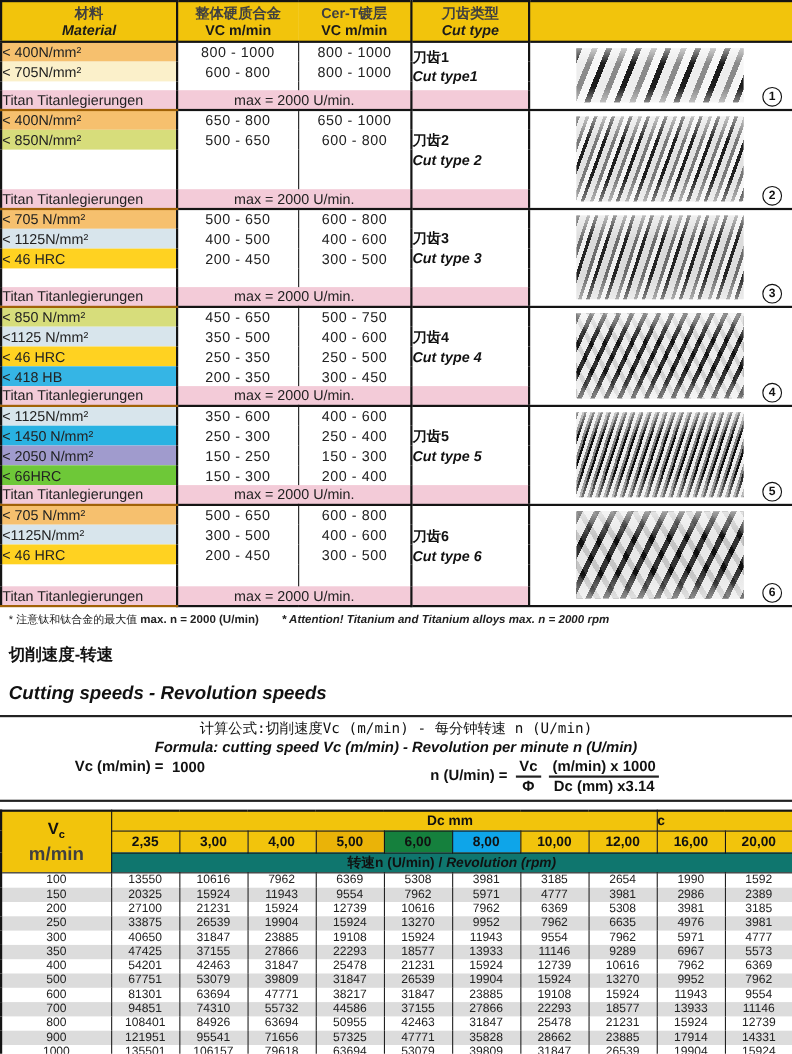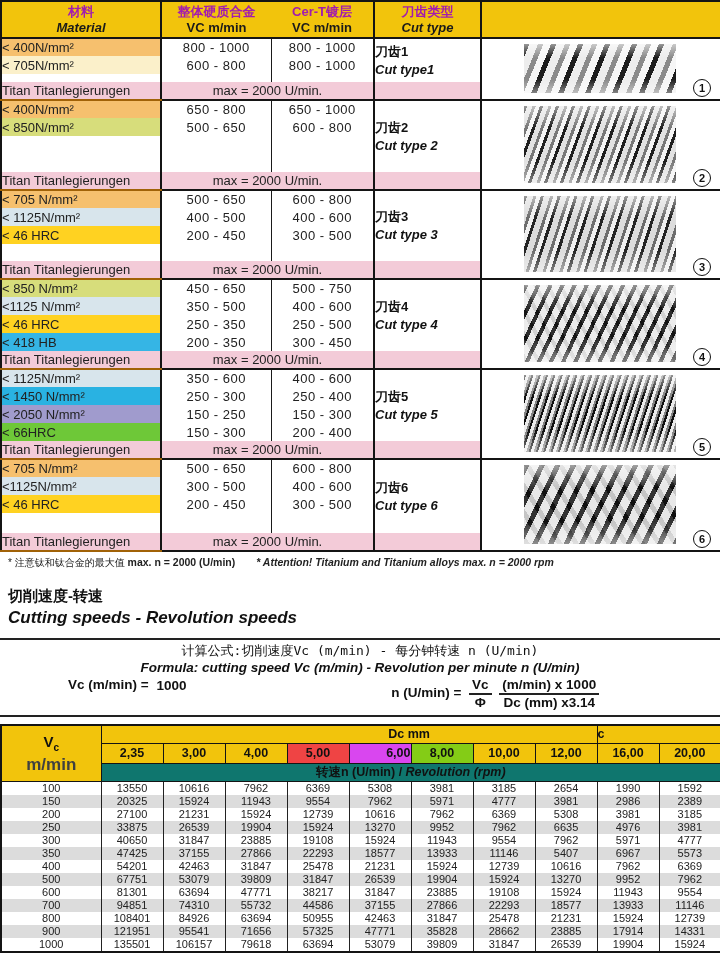--- a/index.html
+++ b/index.html
@@ -4,21 +4,21 @@
 <style>
   * { box-sizing: border-box; margin: 0; padding: 0; }
   body { background: #fff; font-family: "Liberation Sans", sans-serif; }
   .page { width: 720px; height: 958px; background: #fff; position: relative; overflow: hidden; }
 
   
   table.main { border-collapse: collapse; table-layout: fixed; width: 720px; border: 2px solid #141414; }
   table.main td, table.main th { padding: 0; vertical-align: middle; }
   .h18 { height: 18px; }
   th.mainth { height: 37px; font-weight: bold; text-align: center; border-bottom: 2px solid #141414; }
-  .th-zh { font-size: 13px; line-height: 17px; color: #a21caf; }
+  .th-zh { font-size: 13px; line-height: 17px; color: #404040; }
   .th-en { font-size: 13px; line-height: 16px; font-style: italic; color: #1a1a1a; }
   .th-en.noital { font-style: normal; }
   .alignL { text-align: left; padding-left: 8px; }
   .bR2 { border-right: 2px solid #141414; }
   .bR1 { border-right: 1px solid #1a1a1a; }
   td.mat { font-size: 13px; color: #222; text-align: left; padding-left: 8px; white-space: nowrap; }
   td.vc { font-size: 13px; color: #222; text-align: center; letter-spacing: 0.5px; }
   td.cutcell { vertical-align: top; text-align: left; padding-left: 10px; }
   .cut-zh { font-size: 13px; font-weight: bold; line-height: 18px; color: #111; }
   .cut-en { font-size: 13px; font-weight: bold; font-style: italic; line-height: 18px; color: #111; }
@@ -42,21 +42,21 @@
   .circ { position: absolute; right: 9px; bottom: 2px; width: 18px; height: 18px; border: 1.5px solid #111;
     border-radius: 50%; font-size: 11px; font-weight: bold; color: #111; display: flex; align-items: center; justify-content: center; background:#fff; }
 
   
   .footnote { padding: 4px 0 0 8px; font-size: 10.5px; color: #222; white-space: nowrap; }
   .fn-zh { font-size: 10px; }
   .fn-b { font-weight: bold; }
   .fn-en { font-weight: bold; font-style: italic; margin-left: 18px; }
   .sect { margin: 16px 0 0 8px; }
   .sect-zh { font-size: 15px; font-weight: bold; color: #111; line-height: 20px; }
-  .sect-en { font-size: 17px; font-weight: bold; font-style: italic; color: #111; line-height: 24px; }
+  .sect-en { font-size: 17px; font-weight: bold; font-style: italic; color: #111; line-height: 24px; margin-top: 12px; }
 
   
   .formula-box { margin-top: 8px; border-top: 2px solid #222; border-bottom: 2px solid #222; padding: 3px 0 5px 0; }
   .f-zh { text-align: center; font-size: 13px; color: #111; line-height: 16px; font-family: "DejaVu Sans Mono", monospace; }
   .f-en { text-align: center; font-size: 13.5px; font-weight: bold; font-style: italic; color: #111; line-height: 17px; }
   .f-row { display: flex; font-size: 13.5px; font-weight: bold; color: #111; margin-top: 1px; }
   .f-left { width: 46%; padding-left: 68px; white-space: nowrap; }
   .f-right { width: 54%; padding-left: 60px; white-space: nowrap; }
   .frac { display: inline-block; text-align: center; vertical-align: middle; margin-left: 4px; }
   .frac .num { display: block; border-bottom: 2px solid #222; padding: 0 3px; line-height: 16px; }
@@ -363,23 +363,23 @@
           <div><span>V</span><span class="vc-sub">c</span></div>
           <div class="vc-unit">m/min</div>
         </th>
         <th class="dc-head" colspan="8" style="background: rgb(242, 196, 12);">Dc mm</th>
         <th class="c-head" colspan="2" style="background: rgb(242, 196, 12);">c</th>
       </tr>
       <tr>
         <th class="dia" style="background: rgb(242, 196, 12);">2,35</th>
         <th class="dia" style="background: rgb(242, 196, 12);">3,00</th>
         <th class="dia" style="background: rgb(242, 196, 12);">4,00</th>
-        <th class="dia" style="background: #ef4444;">5,00</th>
-        <th class="dia" style="background: #d946ef; text-align: right;">6,00</th>
-        <th class="dia" style="background: #84cc16;">8,00</th>
+        <th class="dia" style="background: #eab308;">5,00</th>
+        <th class="dia" style="background: #15803d;">6,00</th>
+        <th class="dia" style="background: #0ea5e9;">8,00</th>
         <th class="dia" style="background: rgb(242, 196, 12);">10,00</th>
         <th class="dia" style="background: rgb(242, 196, 12);">12,00</th>
         <th class="dia" style="background: rgb(242, 196, 12);">16,00</th>
         <th class="dia" style="background: rgb(242, 196, 12);">20,00</th>
       </tr>
       <tr>
         <th class="rev" colspan="10" style="background: #0f766e;">
           <span>转速n (U/min) / </span><span class="rev-it">Revolution (rpm)</span>
         </th>
       </tr>
@@ -452,21 +452,21 @@
         </tr>
         <tr style="background: rgb(220, 220, 220);">
           <td>350</td>
           <td>47425</td>
           <td>37155</td>
           <td>27866</td>
           <td>22293</td>
           <td>18577</td>
           <td>13933</td>
           <td>11146</td>
-          <td>5407</td>
+          <td>9289</td>
           <td>6967</td>
           <td>5573</td>
         </tr>
         <tr>
           <td>400</td>
           <td>54201</td>
           <td>42463</td>
           <td>31847</td>
           <td>25478</td>
           <td>21231</td>

